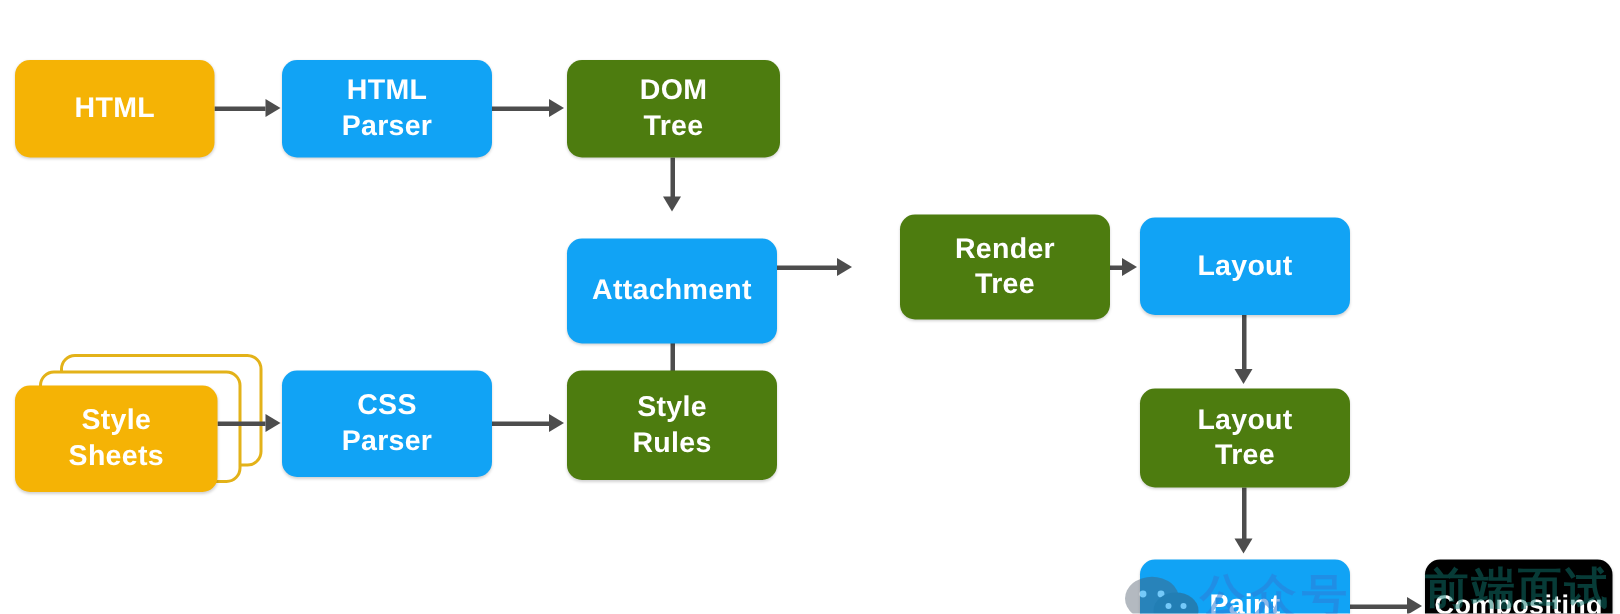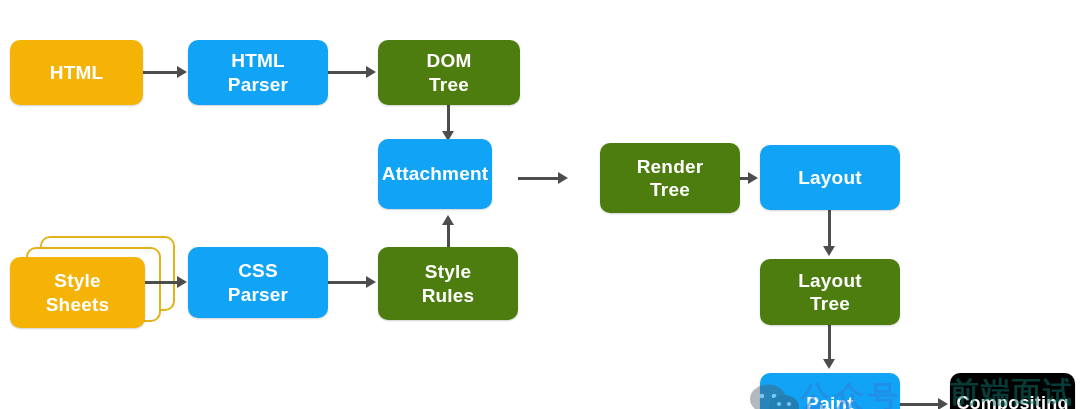--- a/index.html
+++ b/index.html
@@ -127,21 +127,21 @@
   <div class="stack-card" style="left:26px;top:212px;width:131px;height:71px;"></div>
 
   <div class="node n-orange" style="left:10px;top:5px;width:133px;height:65px;">HTML</div>
 
   <div class="node n-blue" style="left:188px;top:5px;width:140px;height:65px;">HTML
 Parser</div>
 
   <div class="node n-green" style="left:378px;top:5px;width:142px;height:65px;">DOM
 Tree</div>
 
-  <div class="node n-blue" style="left:378px;top:104px;width:114px;height:70px;">Attachment</div>
+  <div class="node n-blue" style="left:378px;top:124px;width:140px;height:70px;">Attachment</div>
 
   <div class="node n-green" style="left:600px;top:108px;width:140px;height:70px;">Render
 Tree</div>
 
   <div class="node n-blue" style="left:760px;top:110px;width:140px;height:65px;">Layout</div>
 
   <div class="node n-orange" style="left:10px;top:222px;width:135px;height:71px;">Style
 Sheets</div>
 
   <div class="node n-blue" style="left:188px;top:212px;width:140px;height:71px;">CSS

